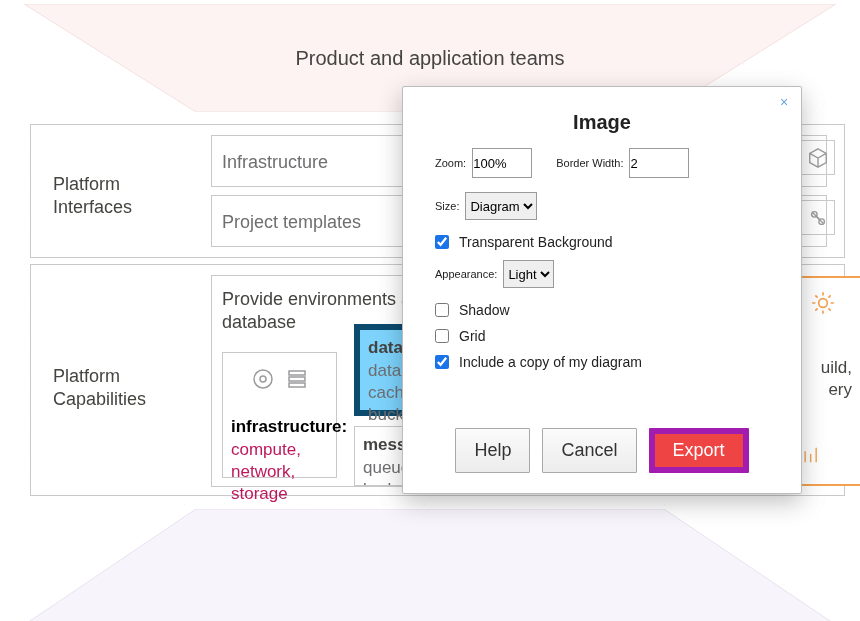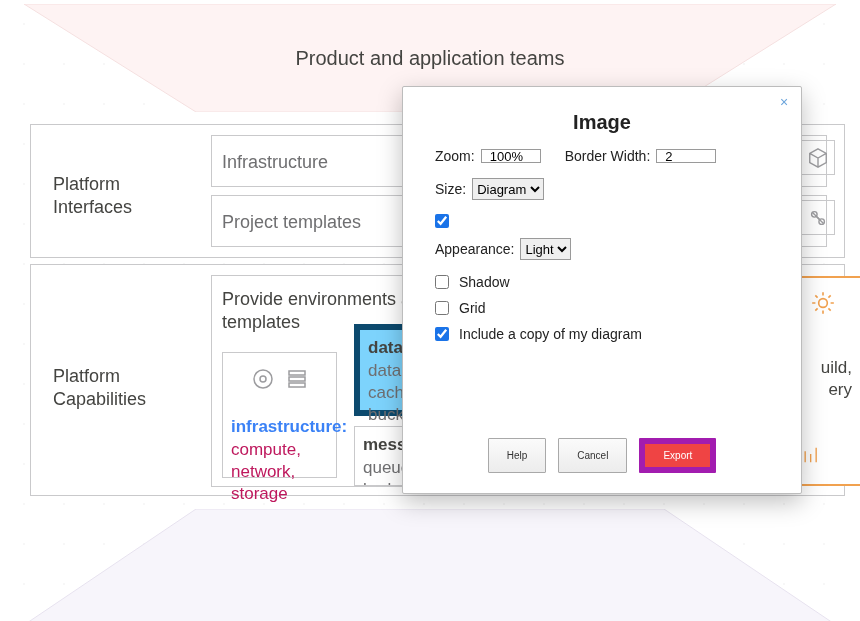--- a/index.html
+++ b/index.html
@@ -37,21 +37,21 @@
   .proj-box { left:180px; top:70px; width:616px; height:52px; padding:16px 10px; font-size:18px; color:#6f6f71; }
 
   .icon-holder { position:absolute; width:35px; height:35px; top:8px; border:1px solid #c9c9cb; display:flex; align-items:center; justify-content:center; }
   .doc-icon-holder { left:760px; top:134px; }
   .proj-icon-holder { left:760px; top:194px; }
 
   
   .env-box { left:180px; top:10px; width:222px; height:212px; padding:12px 10px; }
   .env-title { font-size:18px; color:#444441; line-height:1.25; margin-bottom:14px; }
   .infra-sub { position:absolute; left:10px; top:76px; width:115px; height:126px; border:1px solid #c9c9cb; background:#fff; padding:62px 8px 8px 8px;}
-  .infra-hdr { position:absolute; top:64px; left:8px; font-size:17px; color:#3b82f6; font-weight:600;}
+  .infra-hdr { position:absolute; top:64px; left:8px; font-size:17px; color:#000000; font-weight:600;}
   .infra-body { position:absolute; top:86px; left:8px; font-size:17px; color:#be185d; line-height:1.3;}
   .infra-icons { position:absolute; top:14px; left:0; right:0; display:flex; justify-content:center; gap:6px;}
   .infra-icons svg { width:28px; height:24px; }
 
   .data-sub { position:absolute; left:140px; top:44px; width:72px; height:84px; border:6px solid #0c4a6e; background:#7dd3fc; padding:8px;}
   .data-sub .hdr { font-size:17px; color:#444441; font-weight:600;}
   .data-sub .body { font-size:17px; color:#6f6f71; line-height:1.3; margin-top:2px;}
 
   .msg-sub { position:absolute; left:140px; top:140px; width:72px; height:62px; border:1px solid #c9c9cb; background:#fff; padding:8px; overflow:hidden;}
   .msg-sub .hdr { font-size:17px; color:#444441; font-weight:600;}
@@ -66,31 +66,31 @@
   
   .section, .box, .icon-holder, .top-trap, .bot-trap { z-index:2; }
 
   
   .modal { position:absolute; left:402px; top:86px; width:400px; height:408px; background:#fff; border:1px solid #bcbcbc; border-radius:2px; box-shadow: 0 8px 24px rgba(0,0,0,0.25); z-index:10; }
   .modal-close { position:absolute; right:8px; top:6px; width:18px; height:18px; color:#6ba4db; font-size:14px; line-height:18px; text-align:center; cursor:pointer; }
   .modal-title { text-align:center; font-size:20px; font-weight:600; color:#222; margin-top:24px; }
   .modal-body { padding:14px 32px 0 32px; font-size:14px; color:#222; }
   .row { display:flex; align-items:center; gap:6px; margin-bottom:14px; flex-wrap:wrap;}
   .row.first { gap:6px; }
-  .row label.lbl { font-size:14px; color:#222;text-align:center; }
-  .row input.txt { border:1px solid #9a9a9a; height:14px; padding:1px 8px; font-size:13px; }
+  .row label.lbl { font-size:11px; color:#222;text-align:center; }
+  .row input.txt { border:1px solid #9a9a9a; height:30px; padding:1px 0; font-size:13px; }
   .zoom-inp { width:60px; }
   .bw-inp { width:60px; }
   .spacer-h { width:12px; display:inline-block;}
-  select { border:1px solid #9a9a9a; background:#efefef; height:22px; font-size:13px; }
+  select { border:1px solid #9a9a9a; background:#efefef; height:28px; font-size:13px; }
   .chk-row { display:flex; align-items:center; gap:10px; margin:8px 0 10px 0;}
   .chk-row input[type=checkbox]{ width:14px; height:14px; accent-color:#1a73e8; }
   .chk-row span { font-size:14px; }
   .modal-footer { position:absolute; left:0; right:0; bottom:20px; display:flex; justify-content:center; gap:12px; }
-  .btn { border:1px solid #a9a9a9; background:linear-gradient(#fbfbfb,#ececec); border-radius:1px; padding:6px 18px; font-size:10px; color:#333; cursor:pointer;text-align:center;}
+  .btn { border:1px solid #a9a9a9; background:linear-gradient(#fbfbfb,#ececec); border-radius:1px; padding:6px 18px; font-size:18px; color:#333; cursor:pointer;text-align:center;}
   .btn-primary { background:#ef4444; border:6px solid #a21caf; color:#fff; }
 
   
 
   
   .faux-icon { stroke:#9c9c9f; stroke-width:1.5; fill:none; }
 
 </style>
 </head>
 <body>
@@ -140,21 +140,21 @@
 
   <div class="section section-capabilities">
     <div class="section-label">
       <span>Platform</span><br>
       <span>Capabilities</span>
     </div>
 
     <div class="box env-box" style="width:232px; overflow:visible;">
       <div class="env-title">
         <span>Provide environments and</span><br>
-        <span>templates</span>
+        <span>database</span>
       </div>
 
       <div class="infra-sub">
         <div class="infra-icons">
           <svg viewBox="0 0 24 24" class="faux-icon">
               <circle cx="12" cy="12" r="9"></circle>
               <circle cx="12" cy="12" r="3"></circle>
             </svg>
           <svg viewBox="0 0 24 24" class="faux-icon">
               <rect x="4" y="4" width="16" height="4"></rect>
@@ -213,20 +213,21 @@
 
       <div class="row">
         <label class="lbl">Size:</label>
         <select>
           <option>Diagram</option>
         </select>
       </div>
 
       <div class="chk-row">
         <input type="checkbox" checked="" style="">
+        <span>Transparent Background</span>
       </div>
 
       <div class="row">
         <label class="lbl">Appearance:</label>
         <select>
           <option>Light</option>
         </select>
       </div>
 
       <div class="chk-row">

